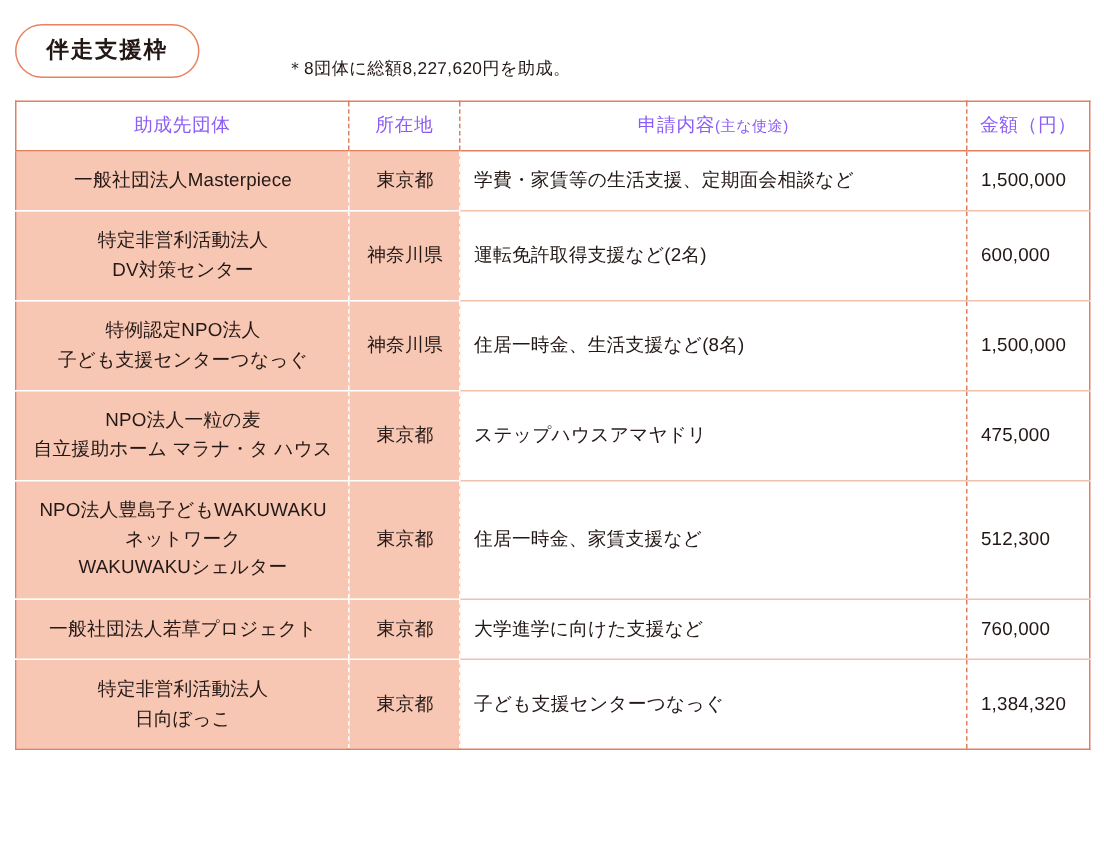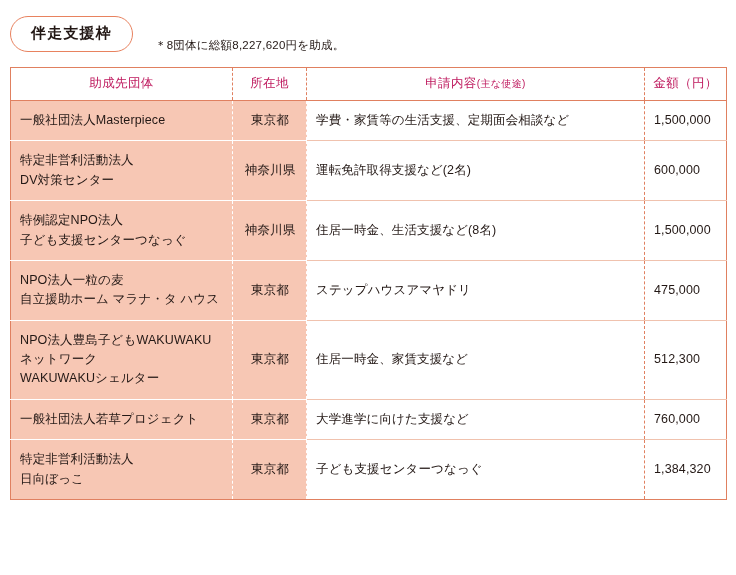--- a/index.html
+++ b/index.html
@@ -17,20 +17,21 @@
   .page {
     position: relative;
     width: 736px;
     height: 575px;
     box-sizing: border-box;
   }
   .header-row {
     display: flex;
     align-items: center;
     padding: 14px 0 10px 10px;
+    gap: 36px;
   }
   .badge {
     border: 1.5px solid #e8825f;
     border-radius: 22px;
     padding: 7px 20px 8px 20px;
     font-size: 15px;
     font-weight: bold;
     color: #231815;
     letter-spacing: 0.08em;
     white-space: nowrap;
@@ -53,21 +54,21 @@
   }
   table.grant-table col.c-org   { width: 222px; }
   table.grant-table col.c-loc   { width: 74px; }
   table.grant-table col.c-desc  { width: 338px; }
   table.grant-table col.c-amt   { width: 82px; }
 
   table.grant-table thead th {
     background: #ffffff;
     font-size: 12.5px;
     font-weight: normal;
-    color: #be185d;
+    color: #8b5cf6;
     text-align: center;
     padding: 7px 4px 8px 4px;
     border-right: 1px dashed #e08060;
     border-bottom: 1px solid #e08060;
     letter-spacing: 0.03em;
   }
   table.grant-table thead th:last-child { border-right: none; }
   .th-sub { font-size: 10px; }
 
   table.grant-table tbody td {
@@ -77,21 +78,21 @@
     vertical-align: middle;
     padding: 10px 8px 10px 9px;
     font-size: 12.5px;
     line-height: 1.55;
     letter-spacing: 0.01em;
     color: #231815;
   }
   table.grant-table tbody td:last-child { border-right: none; }
   table.grant-table tbody tr:last-child td { border-bottom: none; }
 
-  td.org { font-size: 13px; }
+  td.org { font-size: 13px; text-align: center; }
   td.org .line2 { display: block; }
   td.loc { text-align: center; font-size: 12.5px; white-space: nowrap; }
   td.desc {
     background: #ffffff !important;
     font-size: 11.5px;
     line-height: 1.6;
     border-right: 1px dashed #e08060 !important;
     border-bottom: 1px solid #f0c2ae !important;
     padding-left: 10px;
   }

